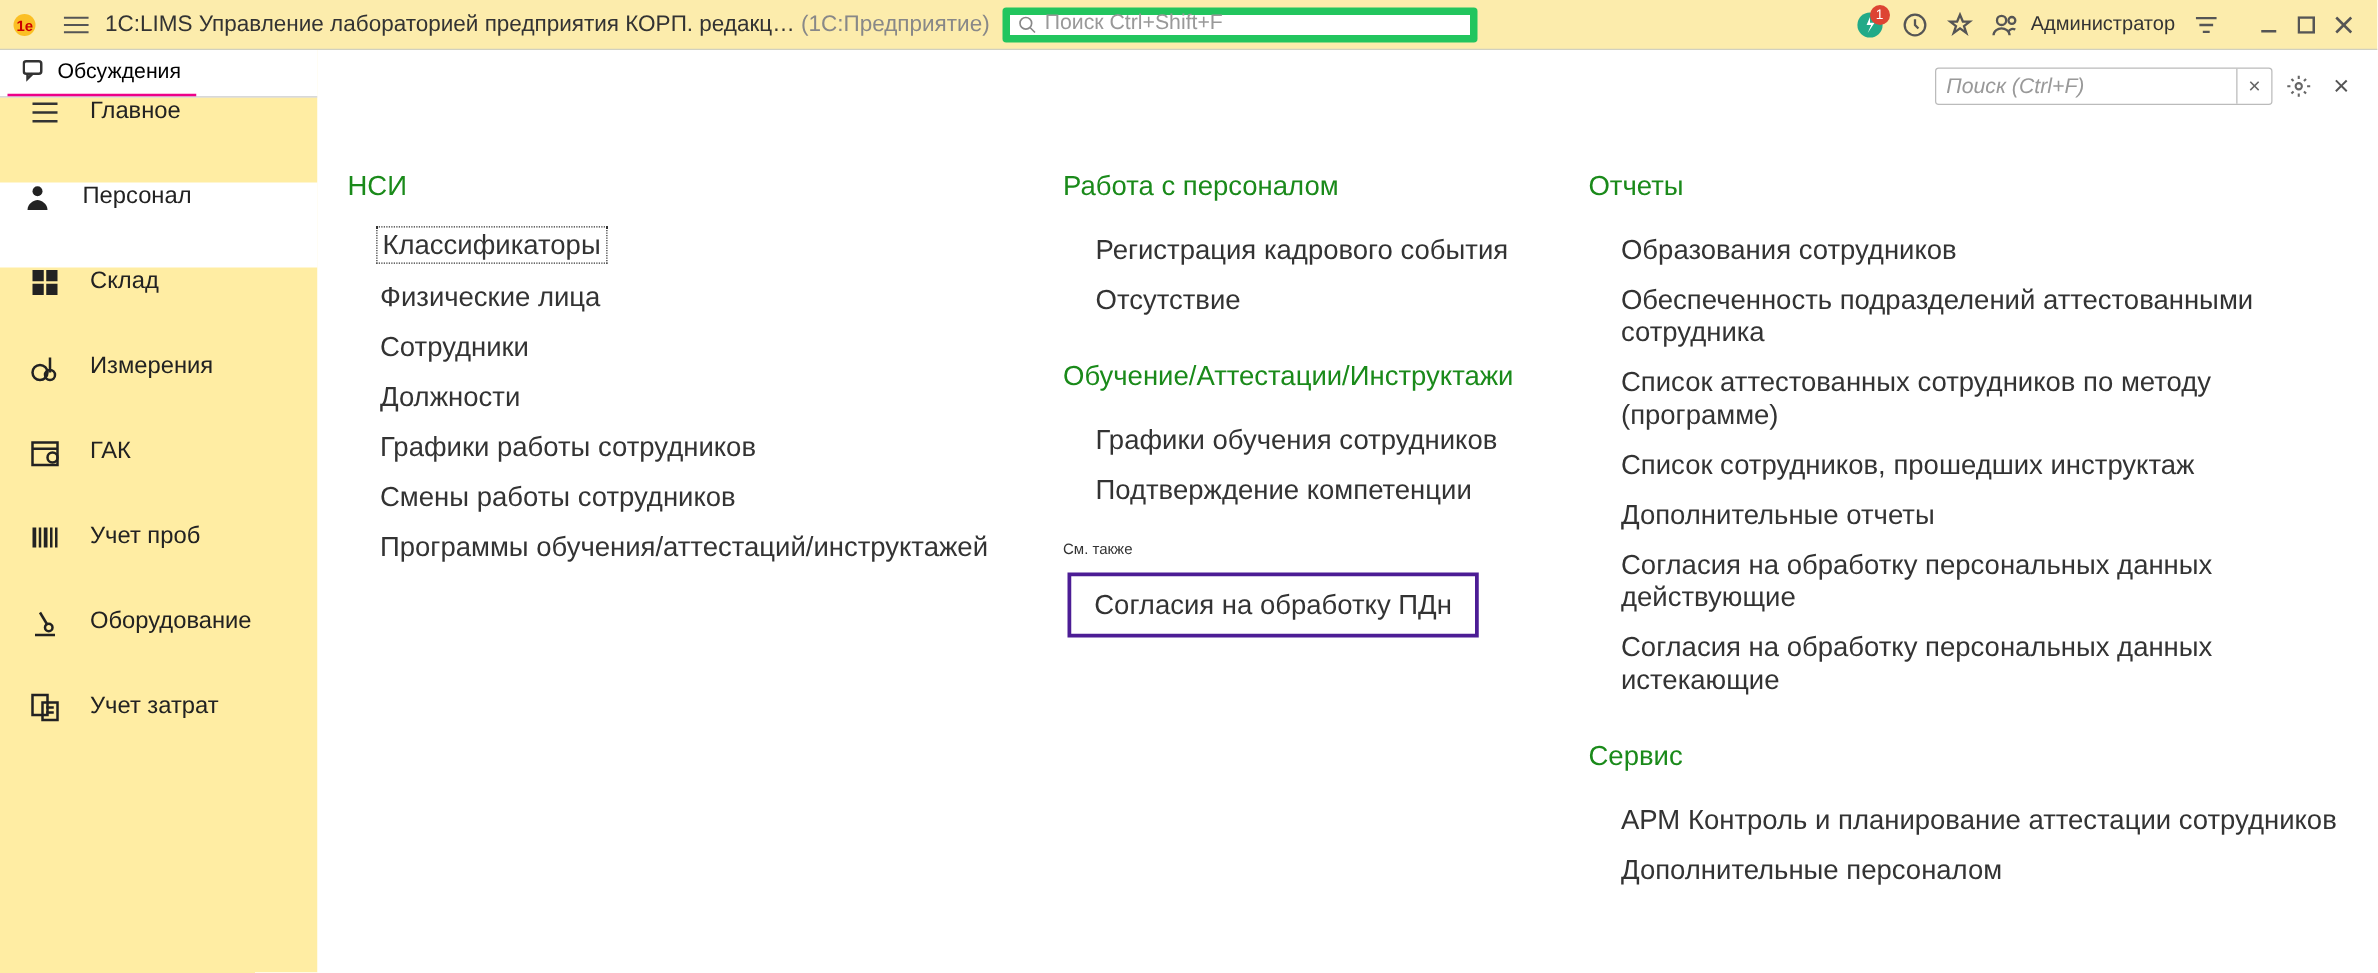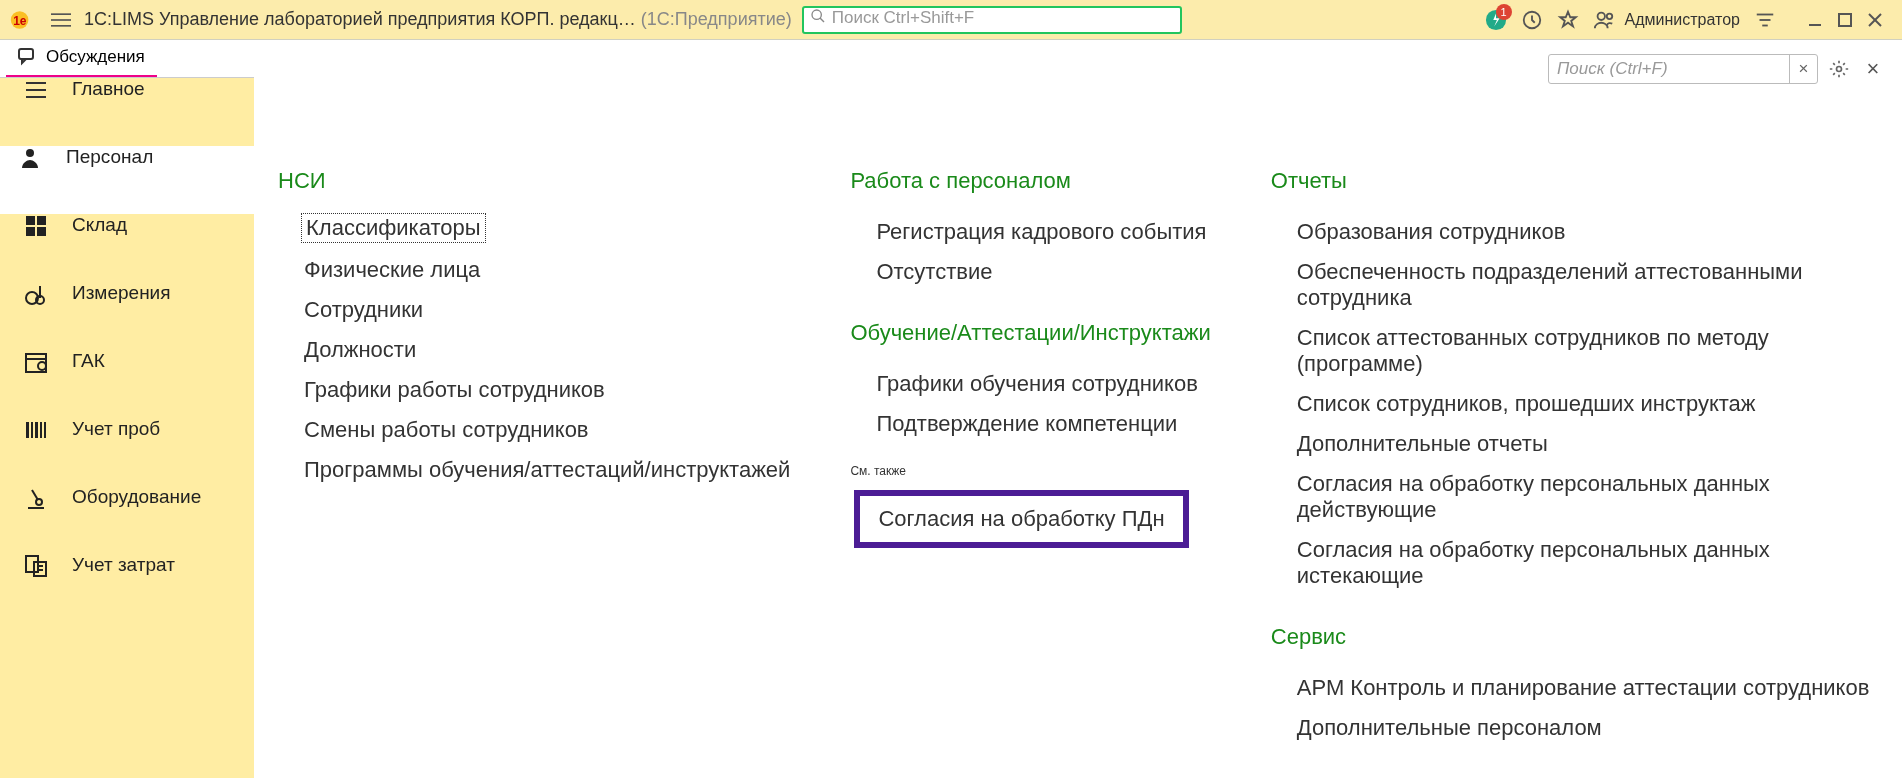--- a/index.html
+++ b/index.html
@@ -6,21 +6,21 @@
   body { background: #fff; width: 1902px; height: 778px; overflow: hidden; font-size: 17px; }
 
   
   .topbar { height: 40px; background: #fcecac; display: flex; align-items: center; padding: 0 6px; border-bottom: 1px solid #d0d0c0; }
   .logo-1c { width: 40px; display:flex; align-items:flex-end; justify-content:center; }
   .logo-1c svg { width:32px; height:24px; }
   .burger { width: 30px; display:flex; justify-content:center; cursor:pointer; }
   .burger svg { width:20px; height:16px; stroke:#555; }
   .title { margin-left: 8px; color:#333; font-size:18px; white-space:nowrap; flex-shrink:0;text-align:center; }
   .title .dim { color:#888; }
-  .global-search { margin-left:10px; flex:0 0 380px; height:28px; background:#fff; border:2px solid #22c55e; border-radius:3px; display:flex; align-items:flex-start; padding:0 6px; color:#999; }
+  .global-search { margin-left:10px; flex:0 0 380px; height:28px; background:#fff; border:6px solid #22c55e; border-radius:3px; display:flex; align-items:flex-end; padding:0 6px; color:#999; }
   .global-search svg { width:16px; height:16px; margin-right:6px; stroke:#888; }
   .top-spacer { flex:1; }
   .top-icons { display:flex; align-items:center; gap:14px; padding-right:6px; }
   .top-icons .ic { width:22px; height:22px; display:flex; align-items:center; justify-content:center; cursor:pointer; }
   .bell-wrap { position:relative; }
   .bell-badge { position:absolute; top:-5px; right:-5px; background:#d43; color:#fff; border-radius:50%; width:16px; height:16px; font-size:11px; display:flex; align-items:center; justify-content:center; }
   .username { font-size:16px; color:#333; cursor:pointer; margin-left:-4px; }
   .win-controls { display:flex; gap:0; margin-left:10px; }
   .win-controls .wc { width:30px; height:22px; display:flex; align-items:center; justify-content:center; cursor:pointer; }
 
@@ -35,30 +35,30 @@
   .side-item svg { width:24px; height:24px; }
 
   
   .content { flex:1; background:#fff; position:relative; padding:18px 24px 20px 24px; overflow:hidden; }
   .content-tools { position:absolute; top:14px; right:16px; display:flex; align-items:center; gap:8px; }
   .search-box { width:270px; height:30px; border:1px solid #bbb; border-radius:3px; display:flex; align-items:center; justify-content:space-between; color:#999; font-size:17px; }
   .search-box span { padding-left:8px;font-style:italic; }
   .search-clear { width:28px; border-left:1px solid #bbb; height:100%; display:flex; align-items:center; justify-content:center; cursor:pointer; color:#666; }
   .gear-btn, .close-btn { width:26px; height:26px; display:flex; align-items:center; justify-content:center; cursor:pointer; color:#555; }
 
-  .cols { display:flex; gap:60px; margin-top:110px; }
+  .cols { display:flex; gap:60px; margin-top:78px; }
   .col { min-width:380px; }
   .col.c2 { min-width:350px; }
   .col.c3 { flex:1; }
   h3.section { color:#1a8a1a; font-size:22px; font-weight:normal; margin-bottom:18px; }
   h3.section.green2 { margin-top:28px; }
   .sub-header { color:#333; font-size:12px; margin:20px 0 12px; }
   .link { display:block; color:#333; font-size:22px; padding:7px 0 7px 26px; cursor:pointer; }
   .link.boxed { outline:1px dotted #333; outline-offset:-2px; display:inline-block; padding:3px 6px; margin-left:22px; margin-bottom:6px; }
-  .link.redbox { border:6px solid #4c1d95; padding:10px 18px; margin-left:4px; display:inline-block; }
+  .link.redbox { border:3px solid #4c1d95; padding:10px 18px; margin-left:4px; display:inline-block; }
 </style>
 </head>
 <body>
 
 <div class="topbar">
   <div class="logo-1c">
     <svg viewBox="0 0 40 28">
         <circle cx="12" cy="14" r="11" fill="#fbbf24"></circle>
         <text x="4" y="20" font-size="15" font-weight="bold" fill="#c00">1е</text>
       </svg>

